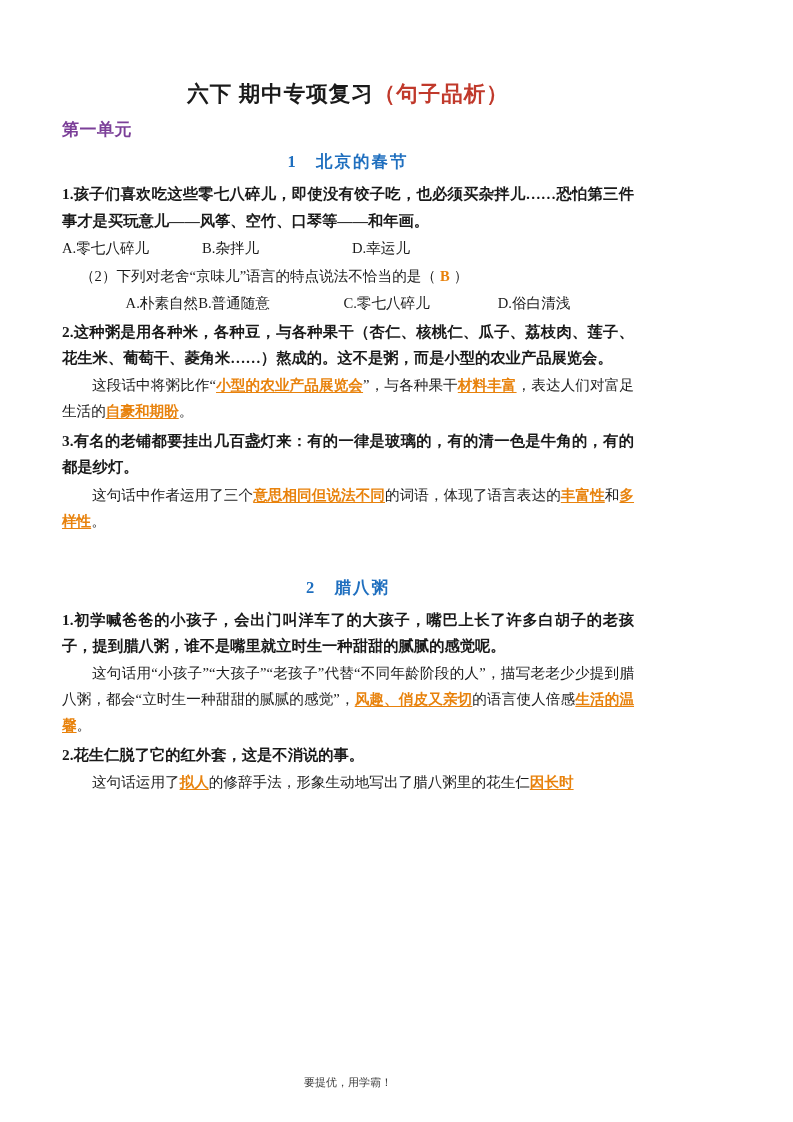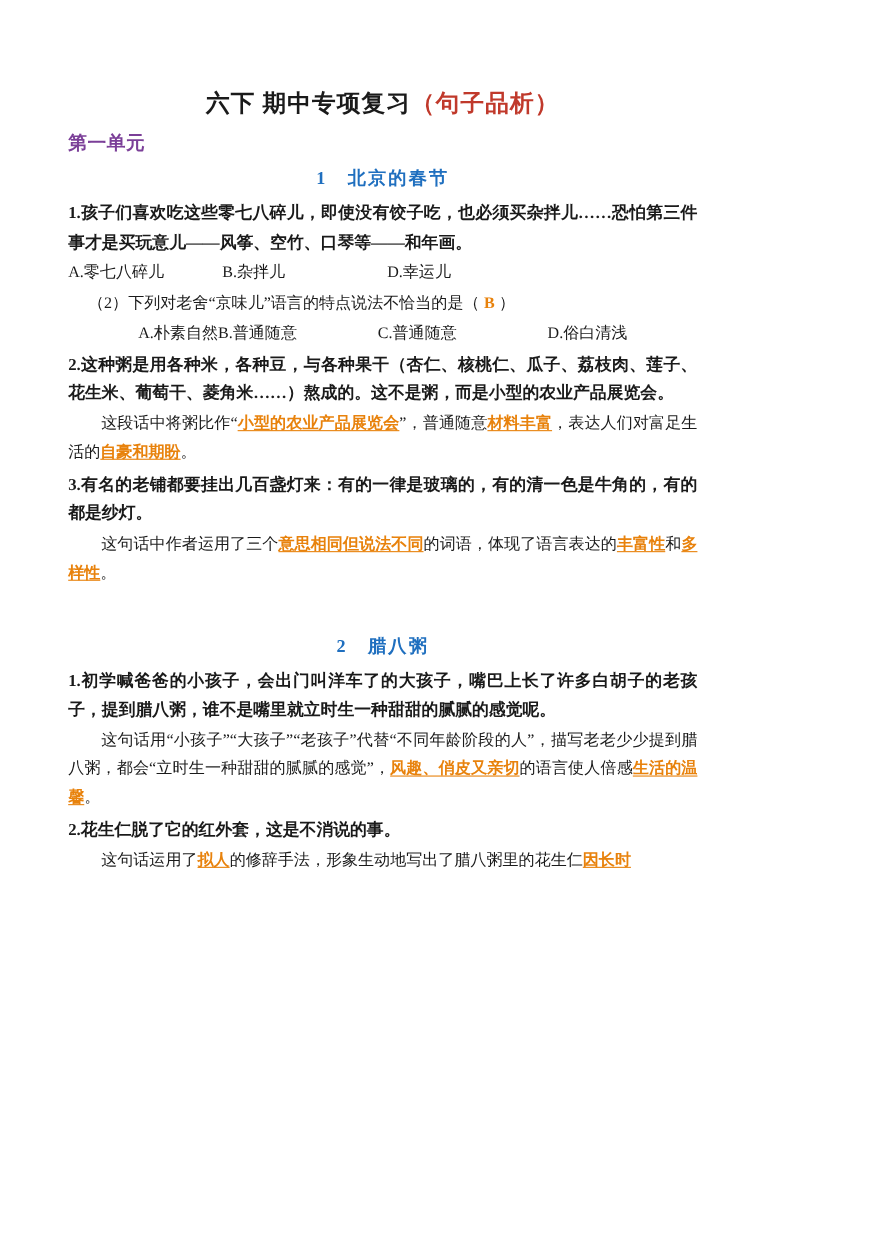--- a/index.html
+++ b/index.html
@@ -148,28 +148,28 @@
     <span class="o4">D.幸运儿</span>
   </div>
 
   <p class="sub">
     <span>（2）下列对老舍“京味儿”语言的特点说法不恰当的是（</span><span class="ans">B</span><span>）</span>
   </p>
 
   <div class="opts">
     <span class="p1">A.朴素自然</span>
     <span class="p2">B.普通随意</span>
-    <span class="p3">C.普通随意</span>
+    <span class="p3">C.零七八碎儿</span>
     <span class="p4">D.俗白清浅</span>
   </div>
 
   <p class="q">2.这种粥是用各种米，各种豆，与各种果干（杏仁、核桃仁、瓜子、荔枝肉、莲子、花生米、葡萄干、菱角米……）熬成的。这不是粥，而是小型的农业产品展览会。</p>
 
   <p class="expl">
-    <span>这段话中将粥比作“</span><span class="hl">小型的农业产品展览会</span><span>”，普通随意</span><span class="hl">材料丰富</span><span>，表达人们对富足生活的</span><span class="hl">自豪和期盼</span><span>。</span>
+    <span>这段话中将粥比作“</span><span class="hl">小型的农业产品展览会</span><span>”，与各种果干</span><span class="hl">材料丰富</span><span>，表达人们对富足生活的</span><span class="hl">自豪和期盼</span><span>。</span>
   </p>
 
   <p class="q">3.有名的老铺都要挂出几百盏灯来：有的一律是玻璃的，有的清一色是牛角的，有的都是纱灯。</p>
 
   <p class="expl">
     <span>这句话中作者运用了三个</span><span class="hl">意思相同但说法不同</span><span>的词语，体现了语言表达的</span><span class="hl">丰富性</span><span>和</span><span class="hl">多样性</span><span>。</span>
   </p>
 
   <div class="gap-block"></div>
 
@@ -183,15 +183,16 @@
     <span>这句话用“小孩子”“大孩子”“老孩子”代替“不同年龄阶段的人”，描写老老少少提到腊八粥，都会“立时生一种甜甜的腻腻的感觉”，</span><span class="hl">风趣、俏皮又亲切</span><span>的语言使人倍感</span><span class="hl">生活的温馨</span><span>。</span>
   </p>
 
   <p class="q">2.花生仁脱了它的红外套，这是不消说的事。</p>
 
   <p class="expl">
     <span>这句话运用了</span><span class="hl">拟人</span><span>的修辞手法，形象生动地写出了腊八粥里的花生仁</span><span class="hl">因长时</span>
   </p>
 
   <div class="footer">
+    <div class="footer-note">要提优，用学霸！</div>
   </div>
 
 </div>
 
 </body></html>

